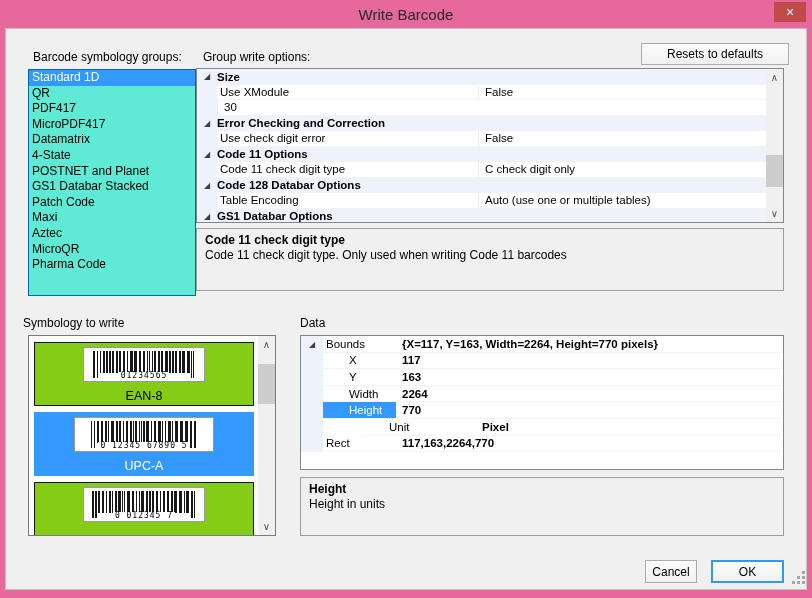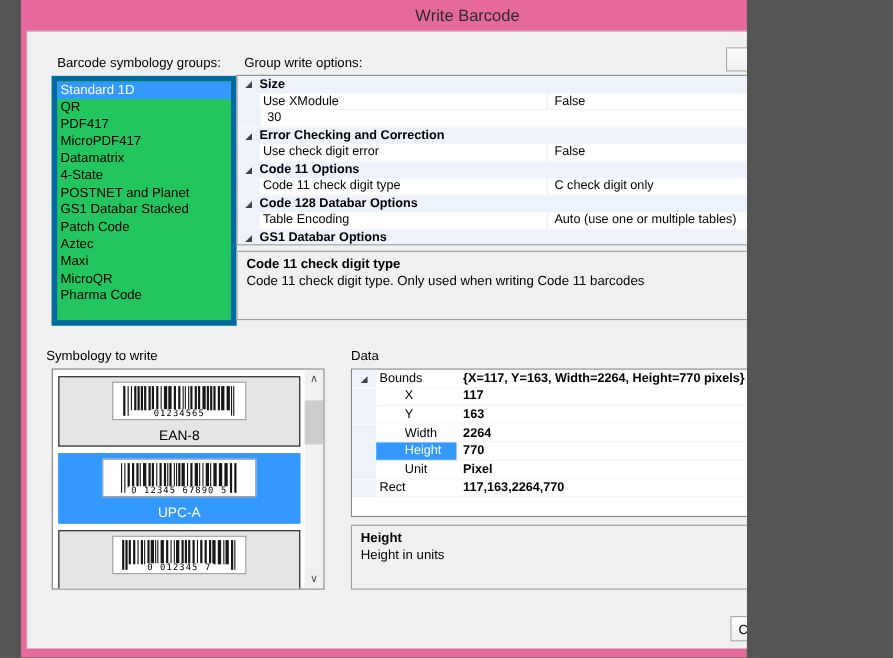--- a/index.html
+++ b/index.html
@@ -1,36 +1,36 @@
 <!DOCTYPE html>
 <html><head>
 <meta charset="utf-8">
 <style>
   * { margin:0; padding:0; box-sizing:border-box; cursor:default; }
   html,body { background:#555; }
   .window{
-    position:relative; width:660px; height:598px;
+    position:relative; width:812px; height:598px;
     background:#e5699a;
     font-family:"Liberation Sans","DejaVu Sans",sans-serif;
-    color:#000; overflow:hidden;margin-left:19px;
+    color:#000; overflow:hidden;
   }
   .titlebar{ position:absolute; left:0; top:0; width:812px; height:28px;
     display:flex; align-items:center; justify-content:center; }
   .titlebar .title{ font-size:15px; color:#2a2a2a; }
   .close-btn{ position:absolute; top:2px; right:6px; width:32px; height:20px;
     background:#c14b4b; color:#fff; display:flex; align-items:center; justify-content:center;
     font-size:14px; line-height:1; }
   .client{ position:absolute; left:5px; top:28px; width:802px; height:562px;
     background:#f0f0f0; box-shadow:inset 0 0 0 1px rgba(120,30,60,.25); }
 
   .lbl{ position:absolute; font-size:12px; white-space:nowrap; }
 
   
   .groups{ position:absolute; left:23px; top:41px; width:168px; height:227px;
-    background:#22c55e; border:5px solid #0369a1; overflow:hidden; }
+    background:#5eead4; border:1px solid #0369a1; overflow:hidden; }
   .lb-item{ height:15.6px; line-height:15.6px; font-size:12px; padding-left:3px; white-space:nowrap; }
   .lb-item.selected{ background:#3399ff; color:#fff; }
 
   
   .btn{ position:absolute; background:linear-gradient(#fdfdfd,#f0f0f0);
     border:1px solid #ababab; font-size:12px; text-align:center;
     display:flex; align-items:center; justify-content:center; }
   .btn.focused{ border:2px solid #2d9bef; }
 
   
@@ -56,21 +56,21 @@
   
   .descbox{ position:absolute; background:#f0f0f0; border:1px solid #9a9da1; padding:4px 8px; }
   .descbox .dtitle{ font-size:12px; font-weight:bold; margin-bottom:1px; }
   .descbox .dtext{ font-size:12px; }
 
   
   .symlist{ position:absolute; left:23px; top:307px; width:248px; height:201px;
     background:#fff; border:1px solid #767b80; overflow:hidden; }
   .sym-items{ position:absolute; left:0; top:0; right:17px; }
   .sym-item{ position:relative; margin:6px 4px 0 5px; width:220px; height:64px;
-    border:1px solid #141414; background:#e5e5e5; }
+    border:1px solid #141414; background:#84cc16; }
   .sym-item.selected{ background:#3399ff; border-color:#3399ff; }
   .bc{ position:absolute; left:50%; transform:translateX(-50%); top:4px;
     background:#fff; border:1px solid #9a9a9a; padding:3px 7px 1px 7px;
     display:flex; flex-direction:column; align-items:center; }
   .bars{ display:flex; align-items:flex-start; height:26px; }
   .bars span{ background:#181818; height:22px; flex:none; }
   .bars span.guard{ height:27px; }
   .digs{ font-size:8px; letter-spacing:1px; line-height:8px; margin-top:-5px;
     background:#fff; padding:0 2px; font-family:"DejaVu Sans Mono",monospace; }
   .sym-label{ position:absolute; left:0; right:0; bottom:2px; text-align:center; font-size:12.5px; }
@@ -98,22 +98,22 @@
     <div class="groups" id="groups-list">
         <div class="lb-item selected">Standard 1D</div>
         <div class="lb-item">QR</div>
         <div class="lb-item">PDF417</div>
         <div class="lb-item">MicroPDF417</div>
         <div class="lb-item">Datamatrix</div>
         <div class="lb-item">4-State</div>
         <div class="lb-item">POSTNET and Planet</div>
         <div class="lb-item">GS1 Databar Stacked</div>
         <div class="lb-item">Patch Code</div>
+        <div class="lb-item">Maxi</div>
         <div class="lb-item">Aztec</div>
-        <div class="lb-item">Maxi</div>
         <div class="lb-item">MicroQR</div>
         <div class="lb-item">Pharma Code</div>
       </div>
 
     <div class="lbl" style="left:198px;top:22px;">Group write options:</div>
 
     <button class="btn" style="left:636px;top:15px;width:148px;height:22px;">Resets to defaults</button>
 
     <div class="pgrid" style="left:191px;top:40px;width:588px;height:155px;">
       <div class="pg-rows" id="wo-rows">
@@ -322,21 +322,21 @@
           <div class="pg-row" style="height: 16.6px;">
             <span class="indent" style="width: 22px;"></span>
             <span class="pg-name" style="width: 73px; padding-left: 26px;">Width</span>
             <span class="pg-val bold" style="border-left: none;">2264</span>
           </div>
           <div class="pg-row" style="height: 16.6px;">
             <span class="indent" style="width: 22px;"></span>
             <span class="pg-name selected" style="width: 73px; padding-left: 26px;">Height</span>
             <span class="pg-val bold" style="border-left: none;">770</span>
           </div>
-          <div class="pg-row" style="height: 16.6px;">
+          <div class="pg-row" style="height: 16.6px; gap: 40px;">
             <span class="indent" style="width: 22px;"></span>
             <span class="pg-name" style="width: 73px; padding-left: 26px;">Unit</span>
             <span class="pg-val bold" style="border-left: none; text-align: right;">Pixel</span>
           </div>
           <div class="pg-row" style="height: 16.6px;">
             <span class="indent" style="width: 22px;"></span>
             <span class="pg-name" style="width: 73px; padding-left: 3px;">Rect</span>
             <span class="pg-val bold" style="border-left: none;">117,163,2264,770</span>
           </div>
         </div>

